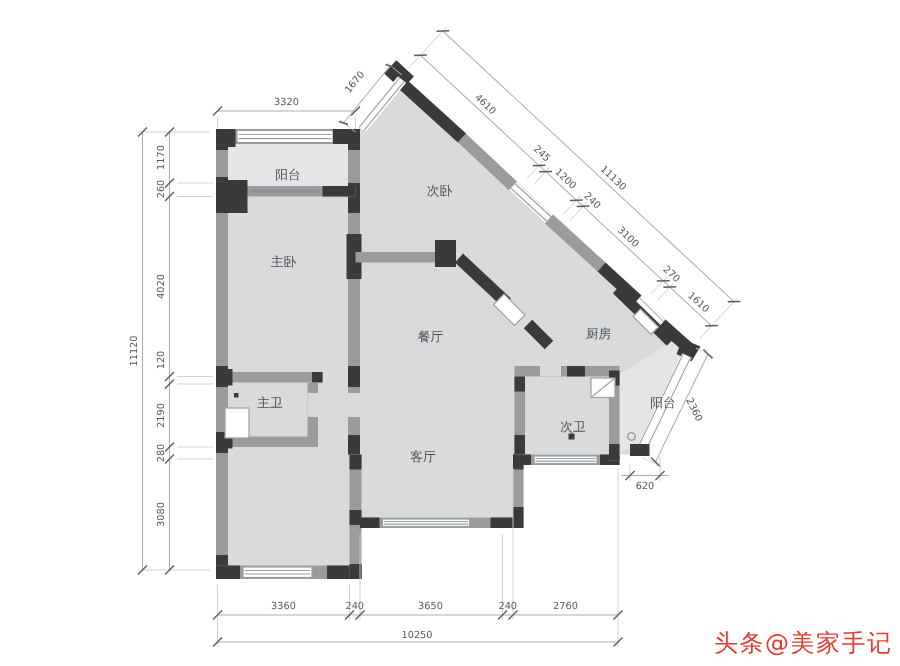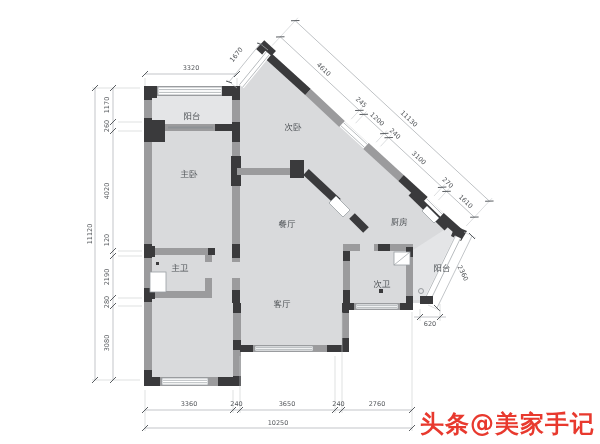--- a/index.html
+++ b/index.html
@@ -13,21 +13,21 @@
   .wd{fill:#3a3a3c;}
   .opening{fill:#d9dadc;}
   .winband{stroke:#ffffff;stroke-width:7;fill:none;stroke-linecap:butt;}
   .winline{stroke:#9a9fa3;stroke-width:0.7;fill:none;}
   .fixture{fill:#ffffff;stroke:#9a9fa3;stroke-width:0.8;}
   .dimline{stroke:#a9adb1;stroke-width:0.7;fill:none;}
   .extline{stroke:#c9ccce;stroke-width:0.6;fill:none;}
   .tickline{stroke:#5a5e62;stroke-width:1;fill:none;}
   .dimtxt{font-size:6.5px;fill:#55585c;text-anchor:middle;}
   .roomtxt{font-size:8.5px;fill:#4c5054;text-anchor:middle;}
-  .watermark{position:absolute;right:5px;bottom:4px;font-size:24px;font-weight:700;
+  .watermark{position:absolute;right:5px;bottom:4px;font-size:16px;font-weight:400;
              color:#e8392e;letter-spacing:1px;white-space:nowrap;
              text-shadow:1px 1px 0 rgba(255,255,255,.65),2px 2px 0 rgba(255,255,255,.35);}
 </style>
 </head>
 <body>
 
 <div class="canvas">
 <svg width="600" height="444" viewBox="0 0 600 444">
 
   <g>

